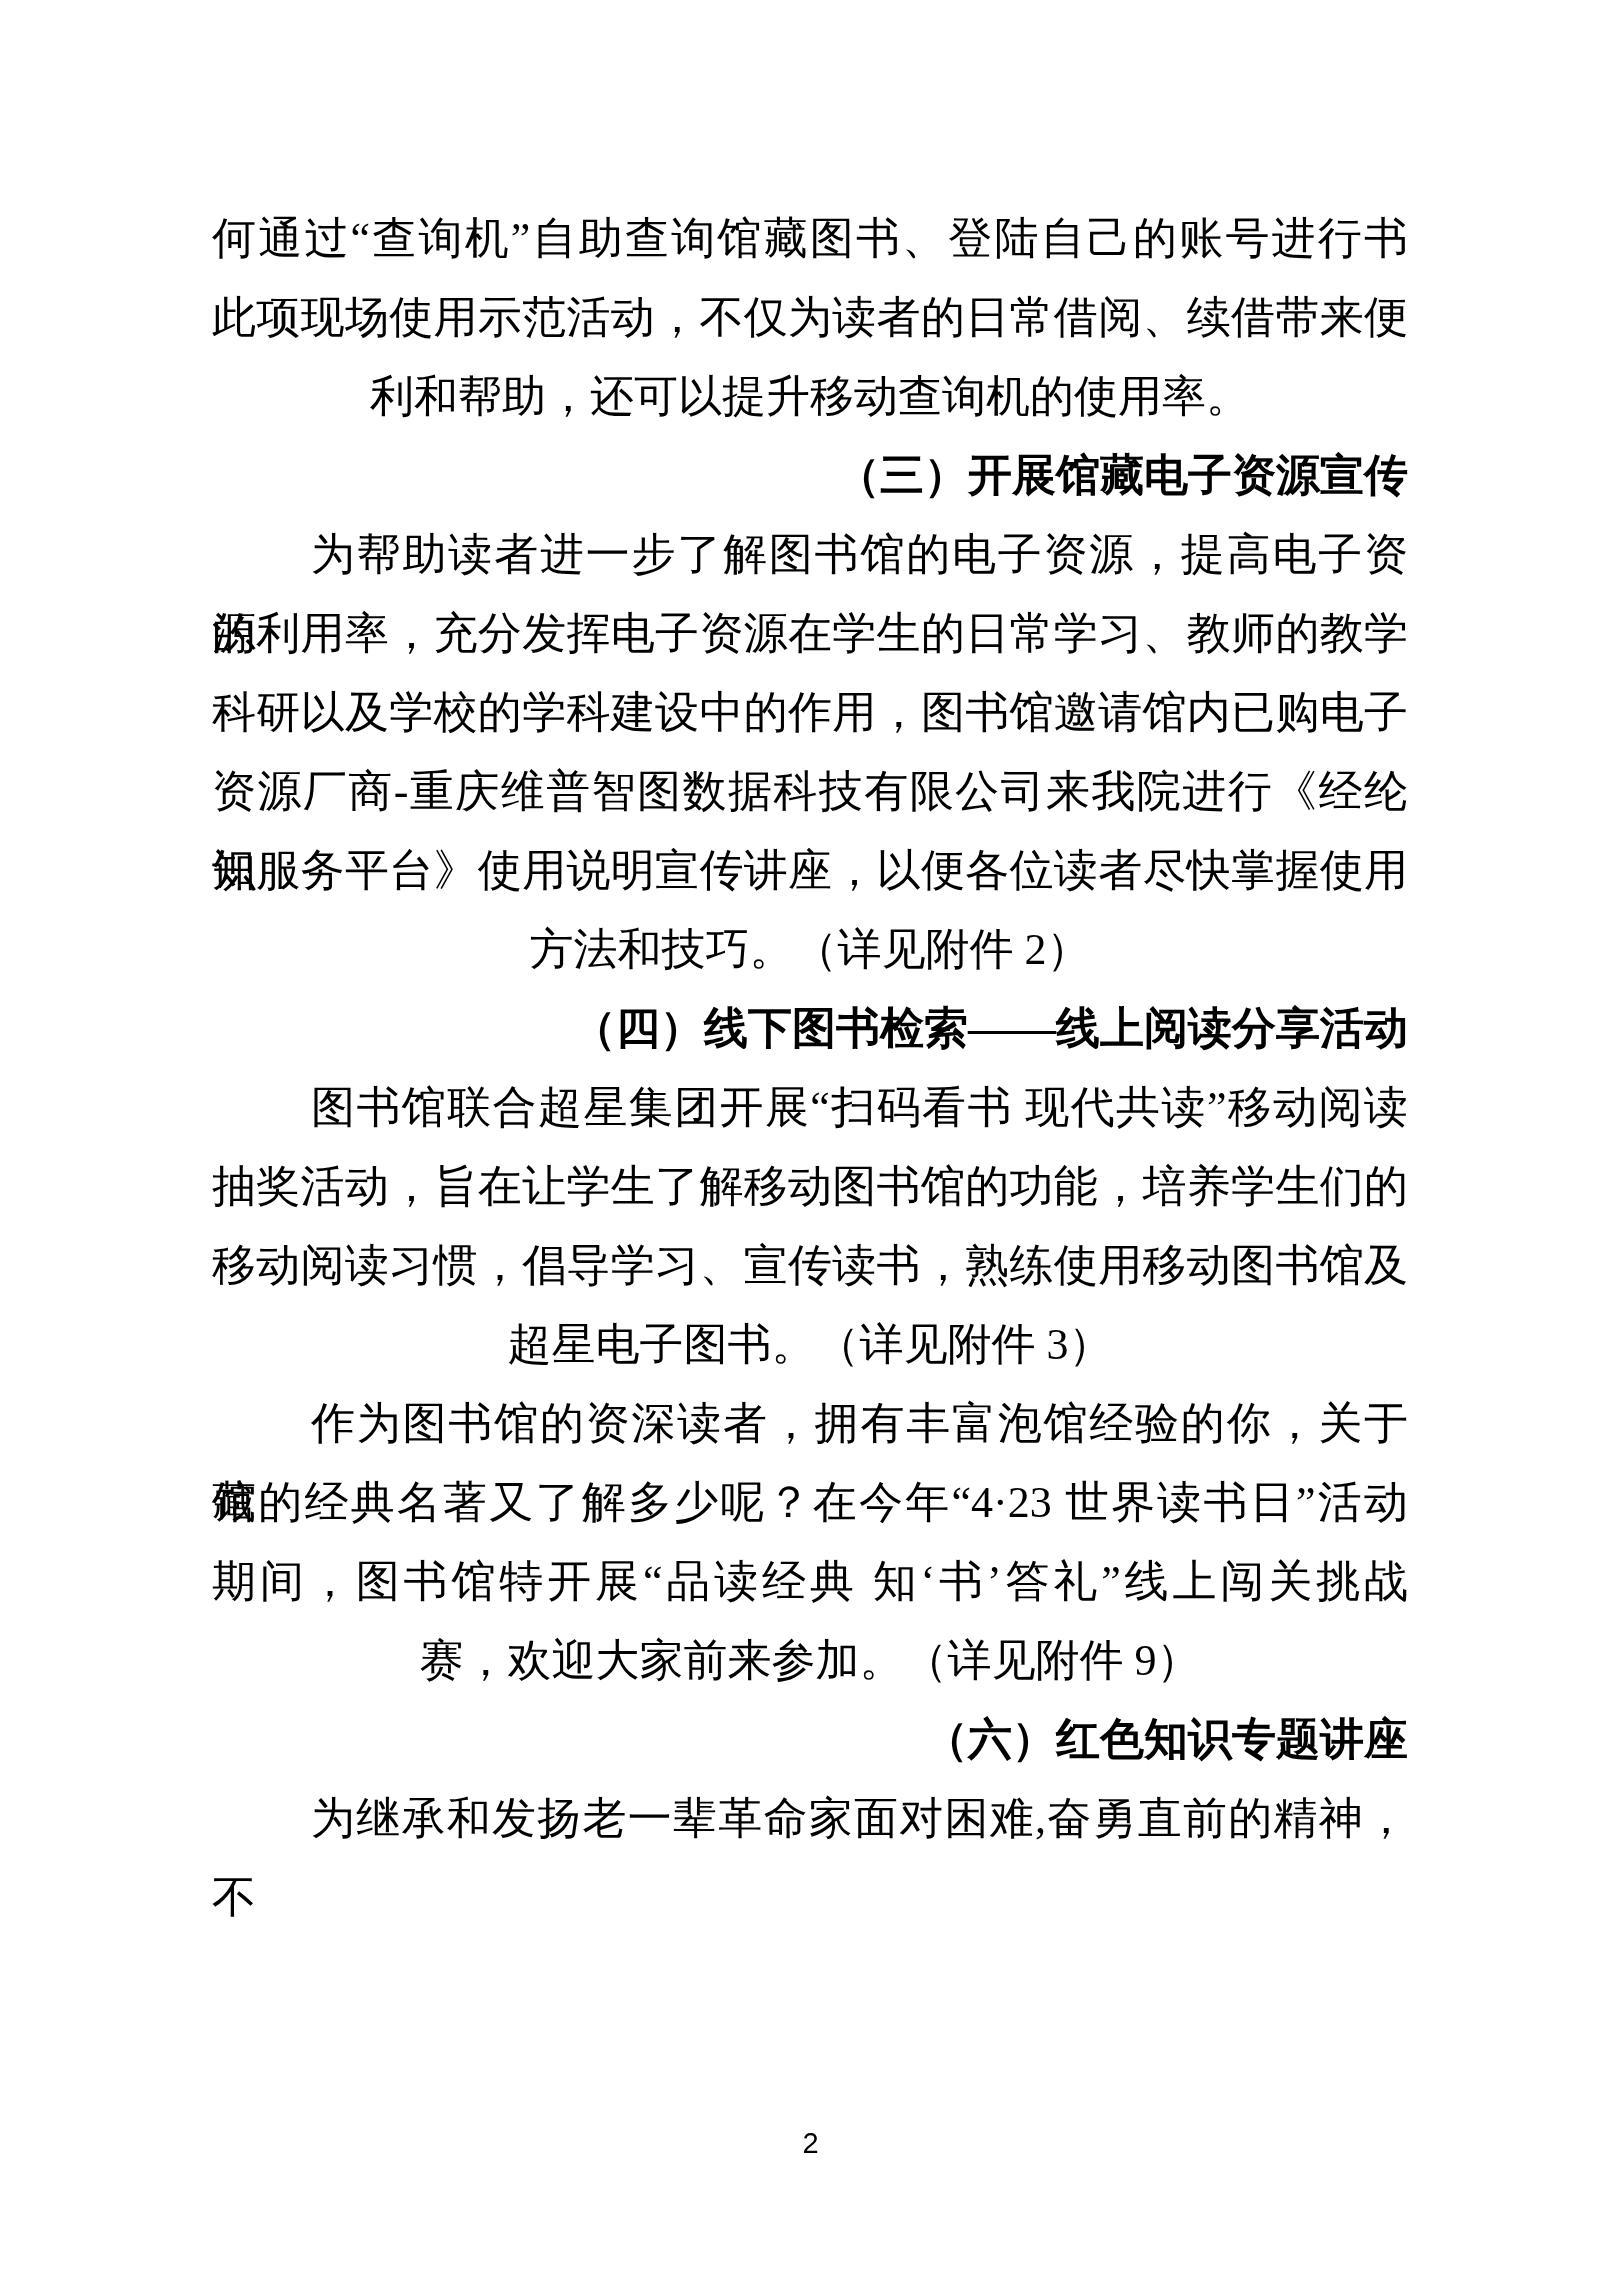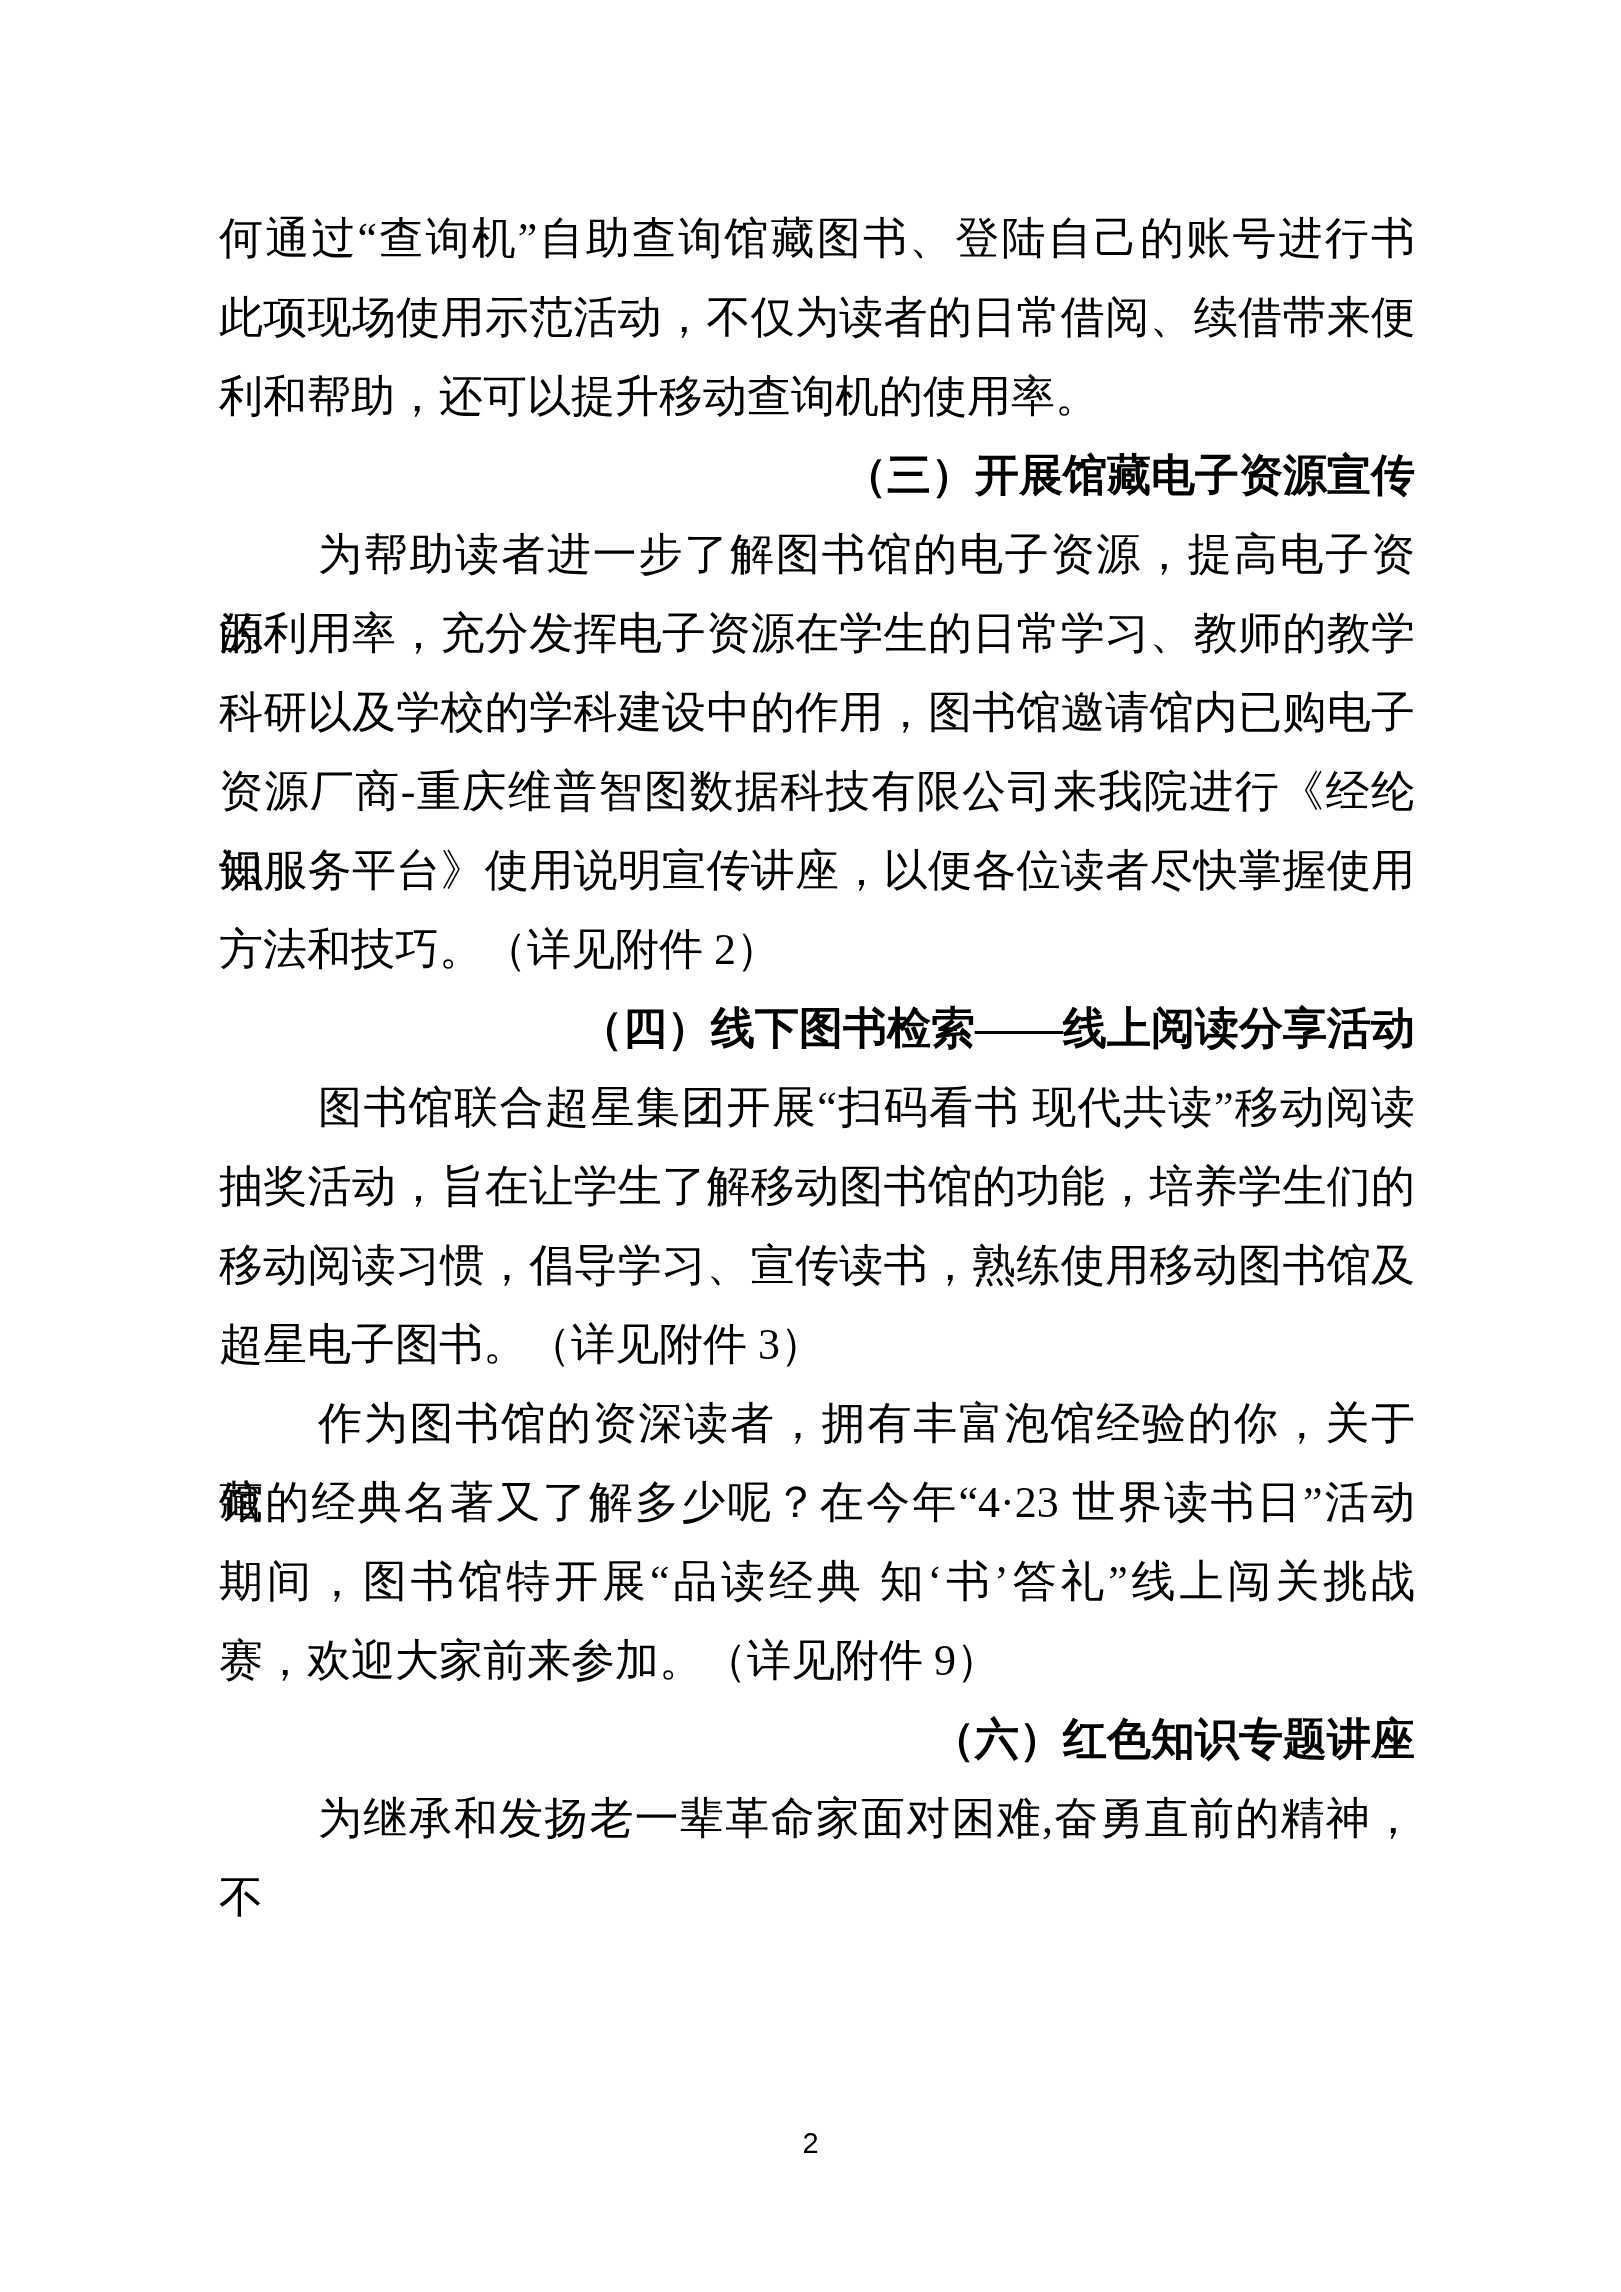--- a/index.html
+++ b/index.html
@@ -15,38 +15,38 @@
     font-family: "Liberation Serif", "DejaVu Serif", serif;
     color: #000000;
   }
   .page {
     position: absolute;
     inset: 0;
     background: #ffffff;
   }
   .text-block {
     position: absolute;
-    left: 219px;
+    left: 212px;
     top: 199px;
     width: 1196px;
   }
   .line {
     height: 79px;
     line-height: 79px;
     font-size: 44px;
     color: #000000;
   }
   
   .fill {
     text-align: justify;
     text-align-last: justify;
   }
   
   .end {
-    text-align: left;
+    text-align: center;
   }
   
   .indent {
     text-indent: 99px;
   }
   
   .heading {
     font-weight: bold;
     text-indent: 99px;
     text-align: right;

